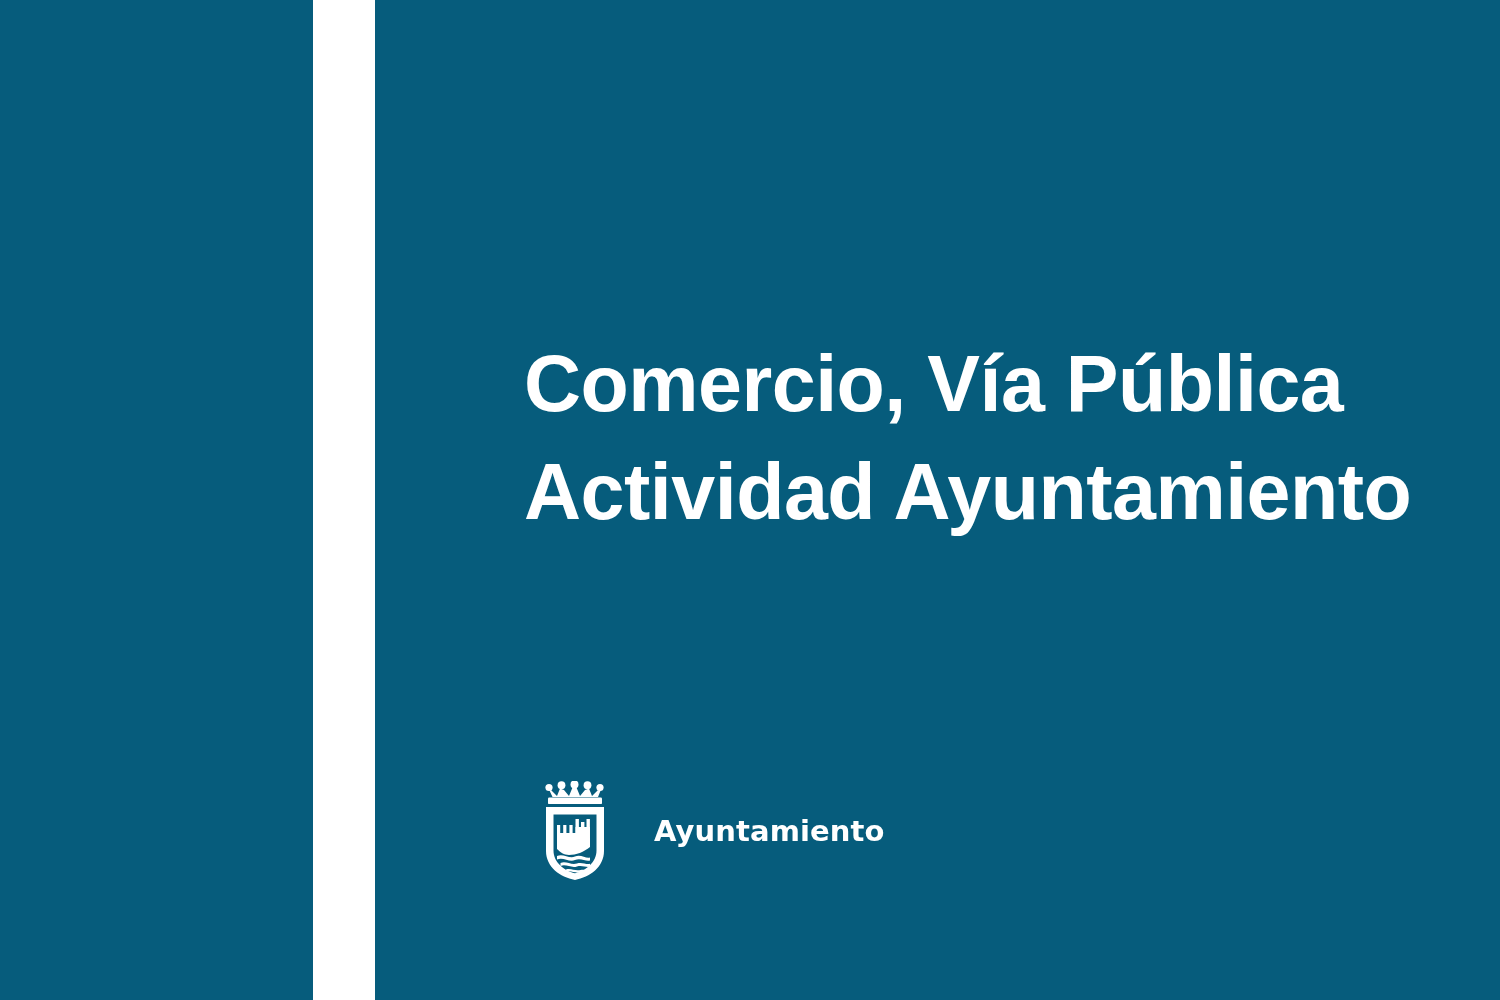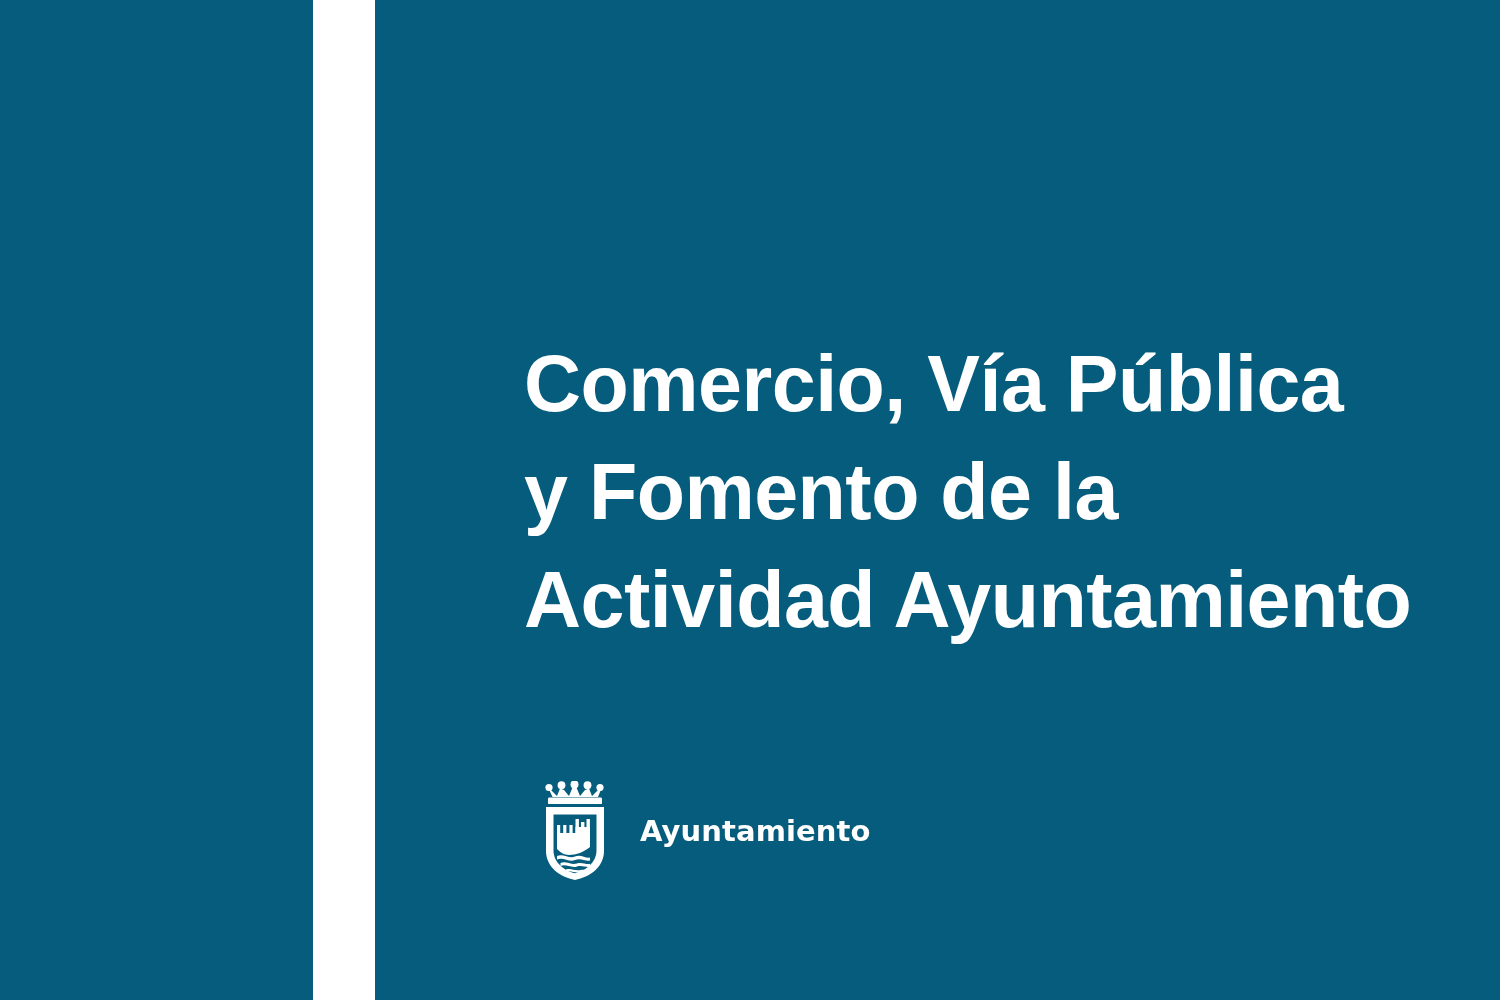--- a/index.html
+++ b/index.html
@@ -68,21 +68,21 @@
     white-space: nowrap;
   }
 
   
   .logo-lockup {
     position: absolute;
     left: 540px;
     top: 781px;
     display: flex;
     align-items: center;
-    gap: 30px;
+    gap: 44px;
   }
   .crest {
     display: block;
     width: 70px;
     height: 100px;
   }
   .logo-wordmark {
     display: block;
     color: #ffffff;
     font-family: "DejaVu Sans", sans-serif;
@@ -100,21 +100,20 @@
 <body>
 
 <div class="slide">
 
   <div class="band-left"></div>
   <div class="band-gap"></div>
   <div class="band-main"></div>
 
   <div class="title-block">
     <span class="title-line">Comercio, Vía Pública</span>
-    <span class="title-line">y Fomento de la</span>
     <span class="title-line">Actividad Ayuntamiento</span>
   </div>
 
   <div class="logo-lockup">
 
     <span class="crest">
       <svg viewBox="0 0 70 100" width="70" height="100" aria-hidden="true">
         <g fill="#ffffff">
 
           <circle cx="9" cy="6.5" r="3.6"></circle>

